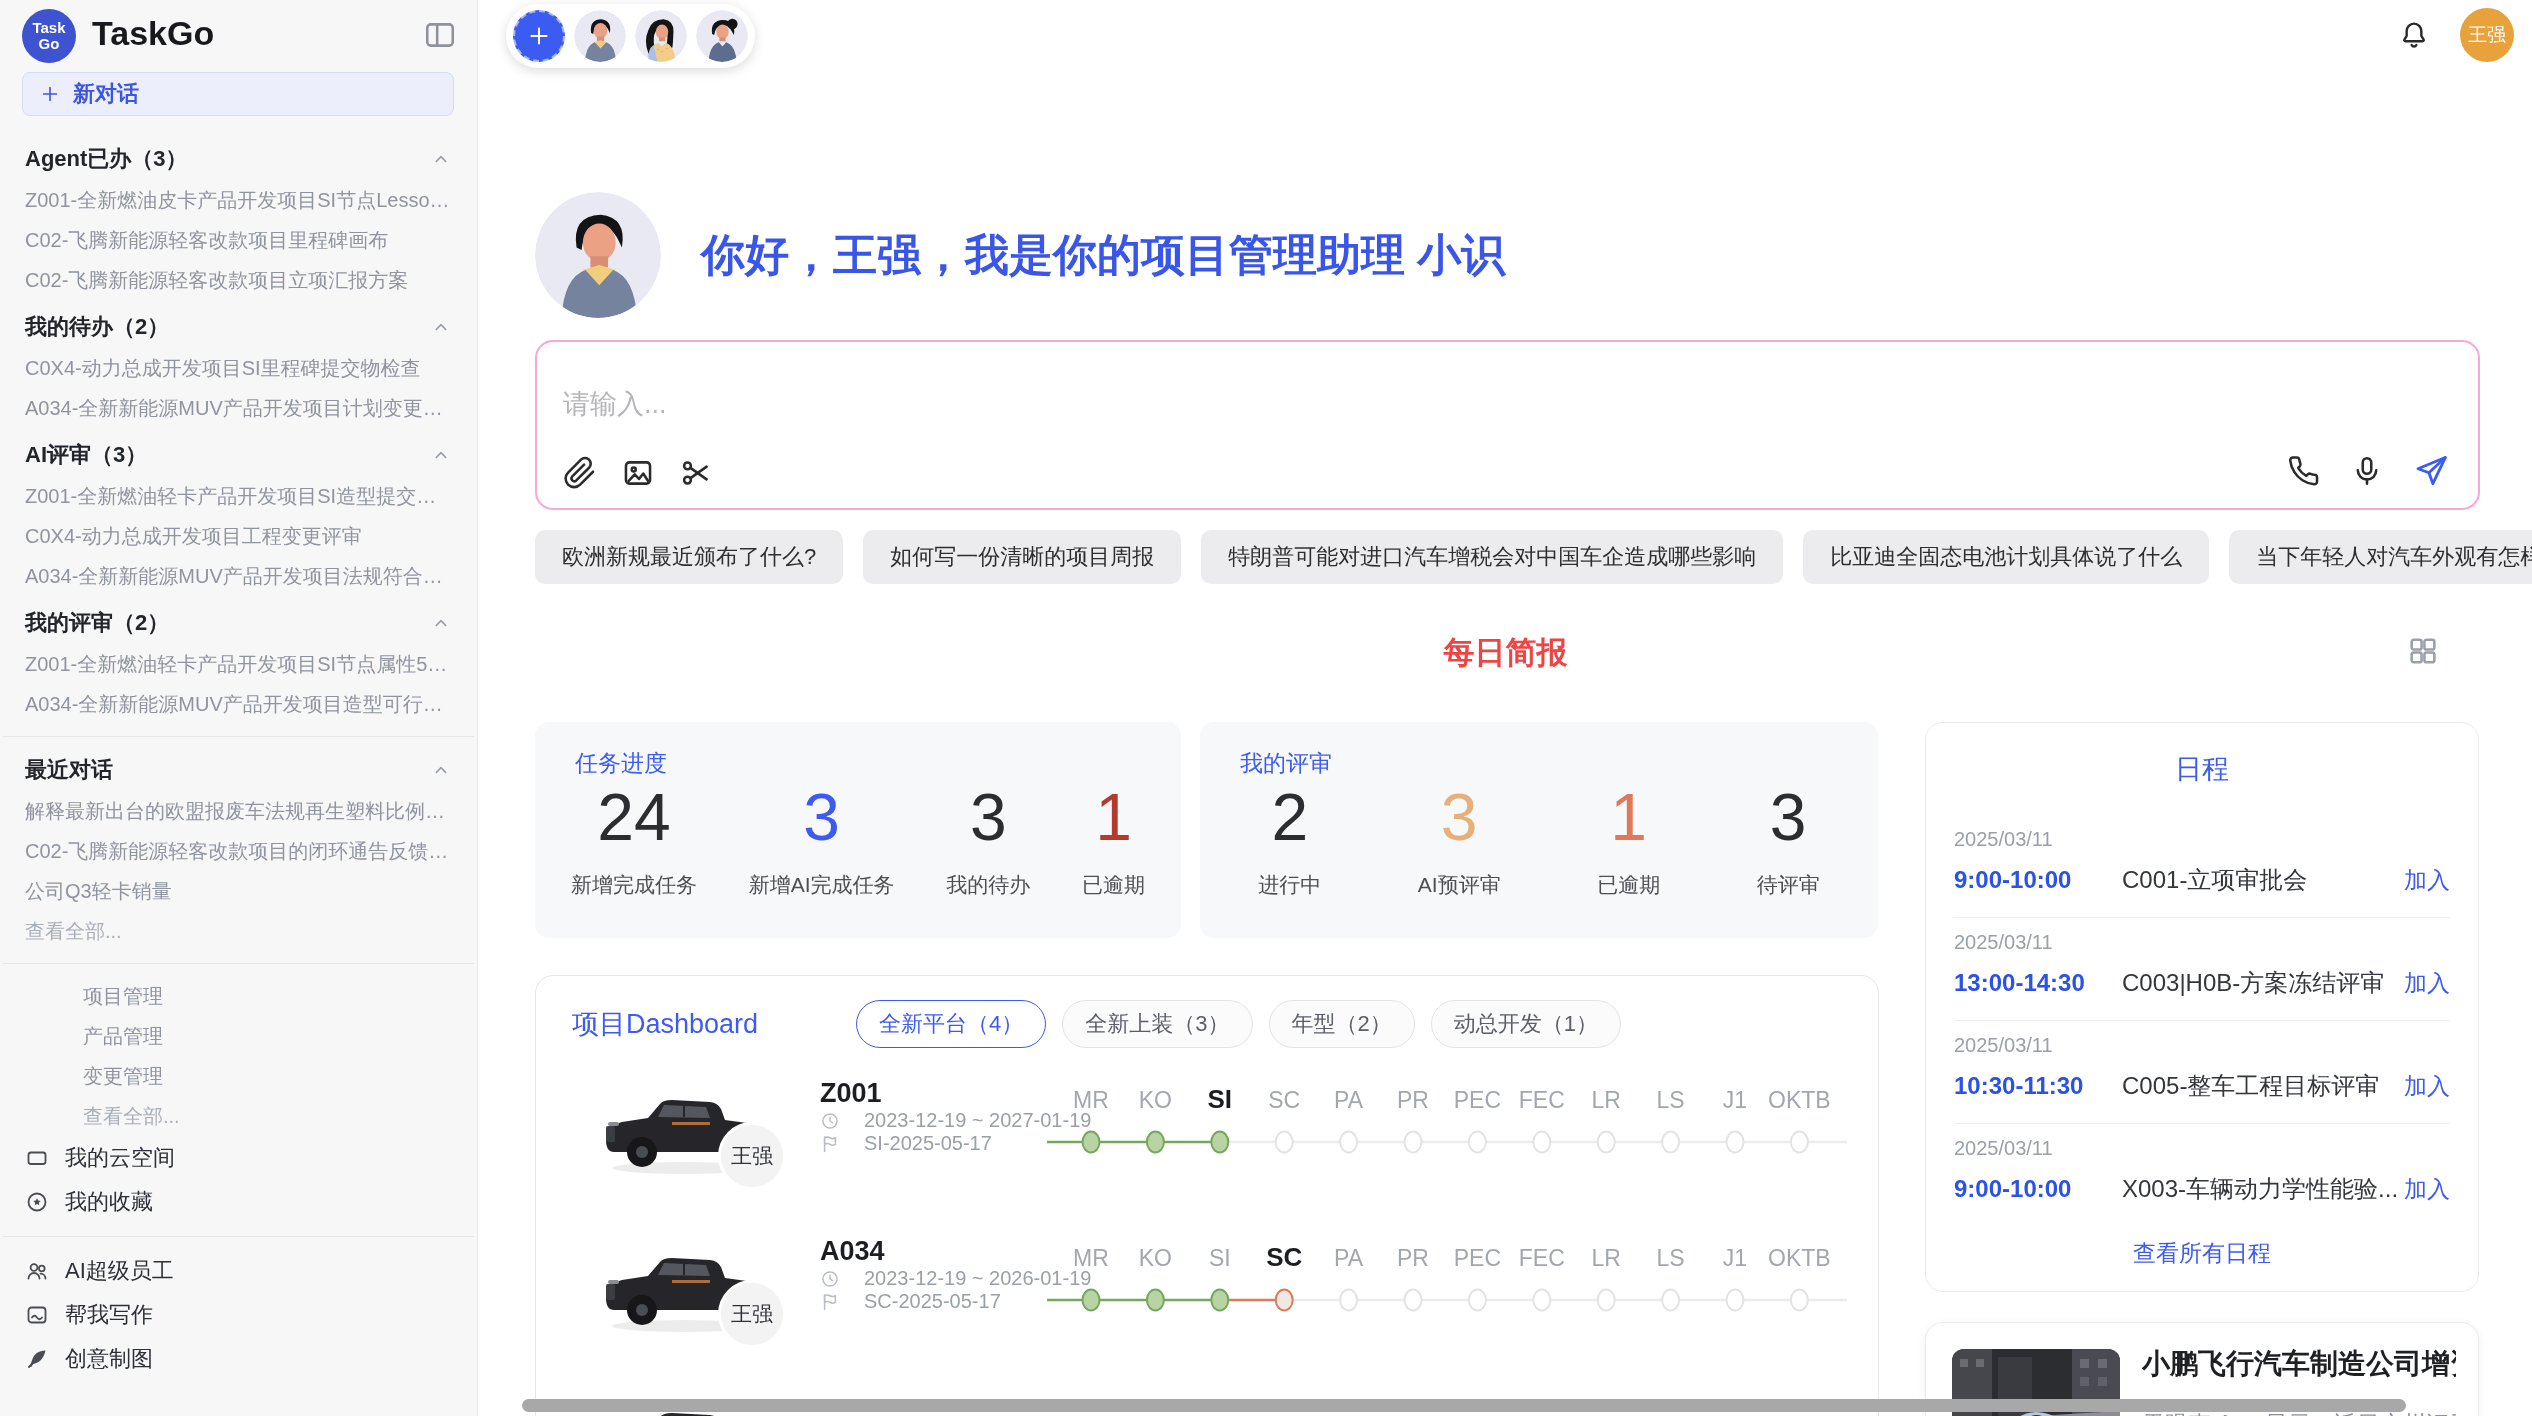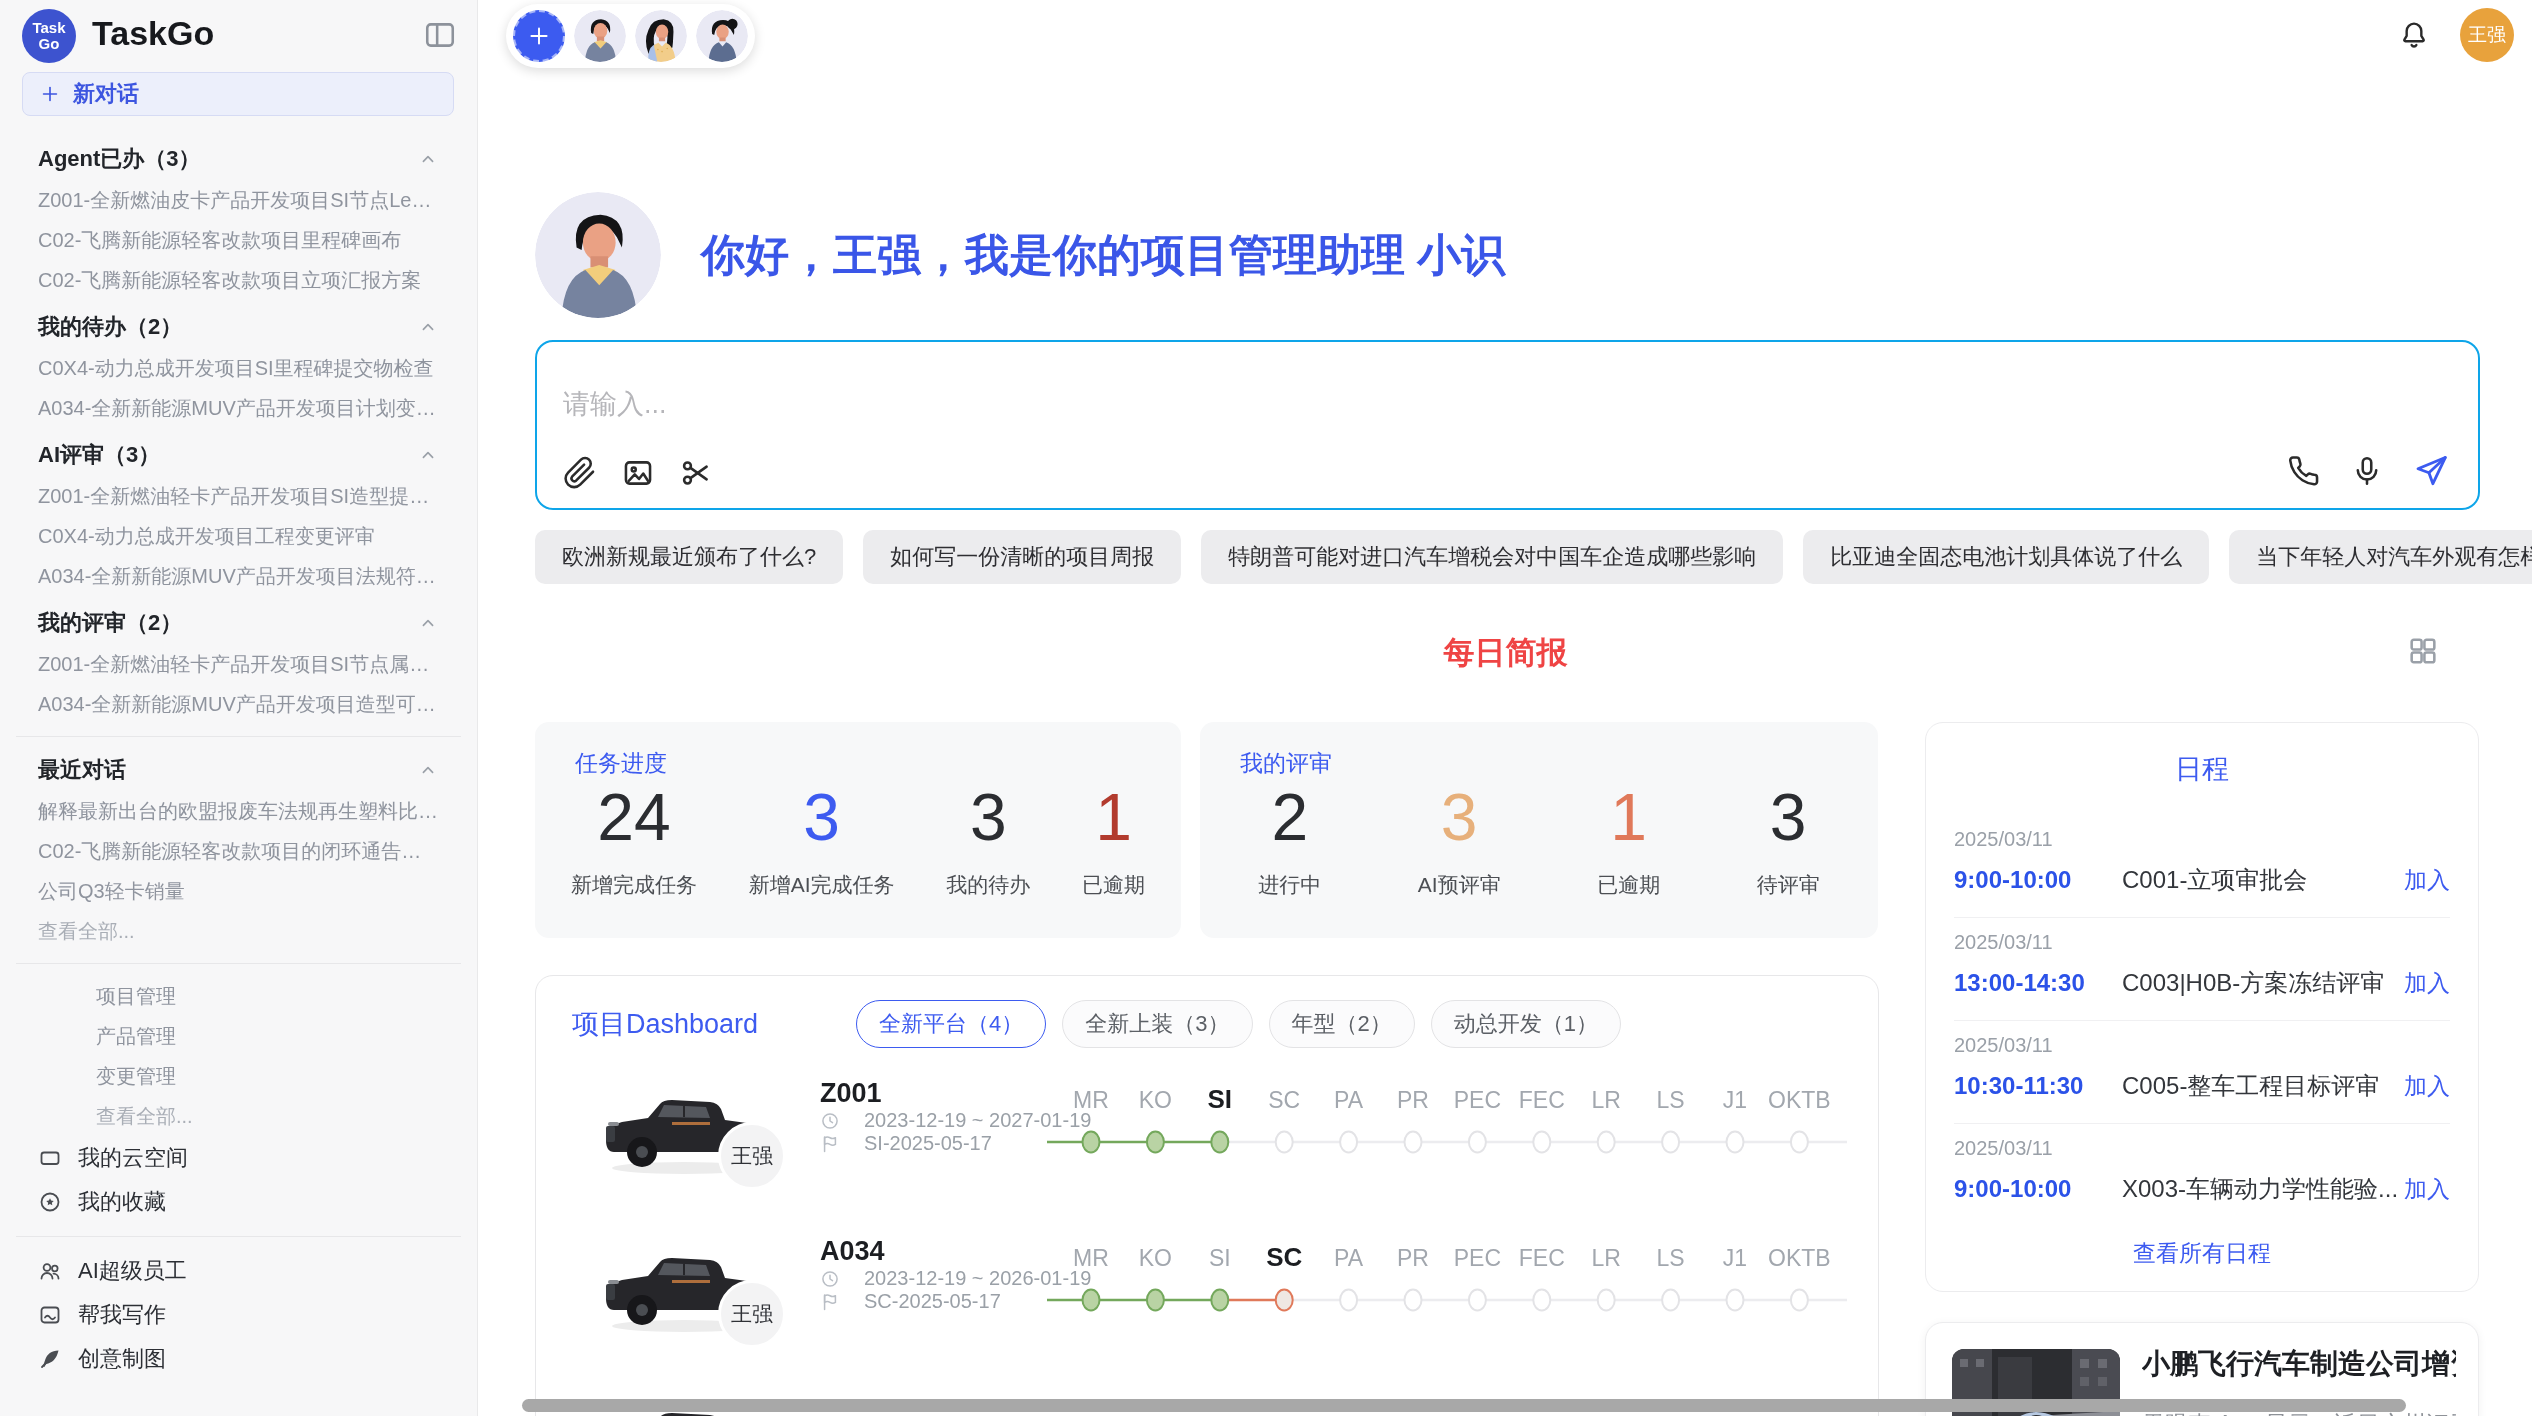--- a/index.html
+++ b/index.html
@@ -14,21 +14,21 @@
   .logo{position:absolute;left:22px;top:9px;width:54px;height:54px;border-radius:50%;background:#3d53cf;
         color:#fff;display:flex;flex-direction:column;align-items:center;justify-content:center;
         font-size:15px;line-height:16px;font-weight:600;}
   .app-title{position:absolute;left:92px;top:14px;font-size:34px;font-weight:700;color:#17191d;}
   .sb-collapse{position:absolute;right:20px;top:18px;color:#8d929b;cursor:pointer;}
   .new-chat{position:absolute;left:22px;top:72px;width:432px;height:44px;border-radius:8px;
             background:#eceffb;border:1px solid #d6dbf4;display:flex;align-items:center;gap:12px;
             padding:0 16px;font-size:22px;font-weight:600;color:#3d56e0;cursor:pointer;
             font-family:inherit;}
   .nc-plus{color:#3d56e0;display:flex;}
-  .sb-body{position:absolute;left:0;right:0;top:132px;bottom:0;padding:0 38px;overflow:hidden;}
+  .sb-body{position:absolute;left:0;right:0;top:132px;bottom:0;padding:0 25px;overflow:hidden;}
   .sb-sec-head{display:flex;align-items:center;justify-content:space-between;height:42px;margin-top:6px;
                font-size:22px;font-weight:600;color:#22252a;}
   .sb-sec-head .chev{color:#9aa0a8;display:flex;}
   .sb-item{height:40px;line-height:40px;font-size:20px;color:#8f949e;white-space:nowrap;
            overflow:hidden;text-overflow:ellipsis;cursor:pointer;}
   .sb-item.viewall{color:#a9aeb6;}
   .sb-divider{height:1px;background:#e7e7e9;margin:12px -22px;}
   .sb-row{display:flex;align-items:center;gap:16px;height:44px;font-size:22px;color:#2c2f35;cursor:pointer;}
   .sb-row .ic{color:#4a4d52;display:flex;}
   .sb-row .chev{margin-left:auto;color:#9aa0a8;display:flex;}
@@ -44,21 +44,21 @@
   .bell{color:#2a2a2a;cursor:pointer;display:flex;}
   .user-chip{width:54px;height:54px;border-radius:50%;background:#e8a23c;color:#fff;font-size:19px;
              display:flex;align-items:center;justify-content:center;cursor:pointer;}
 
   
   .hero{position:absolute;left:535px;top:192px;display:flex;align-items:center;gap:40px;}
   .hero-avatar{width:126px;height:126px;border-radius:50%;overflow:hidden;display:block;}
   .hero h1{font-size:44px;font-weight:700;color:#3a56e8;margin:0;white-space:nowrap;}
 
   
-  .composer{position:absolute;left:535px;top:340px;width:1941px;height:166px;border:2px solid #0ea5e9;
+  .composer{position:absolute;left:535px;top:340px;width:1941px;height:166px;border:2px solid #f9a8d4;
             border-radius:18px;background:#fff;cursor:text;}
   .composer-ph{position:absolute;left:26px;top:44px;font-size:27px;color:#b6b6ba;}
   .c-left{position:absolute;left:26px;bottom:18px;display:flex;gap:24px;color:#2b2b2b;}
   .c-right{position:absolute;right:28px;bottom:18px;display:flex;gap:28px;align-items:center;color:#2b2b2b;}
   .c-ic{display:flex;cursor:pointer;}
   .c-send{color:#3c5bf0;}
 
   
   .chips{position:absolute;left:535px;top:530px;display:flex;gap:20px;}
   .chip{height:54px;display:flex;align-items:center;padding:0 27px;background:#ececee;border-radius:10px;

